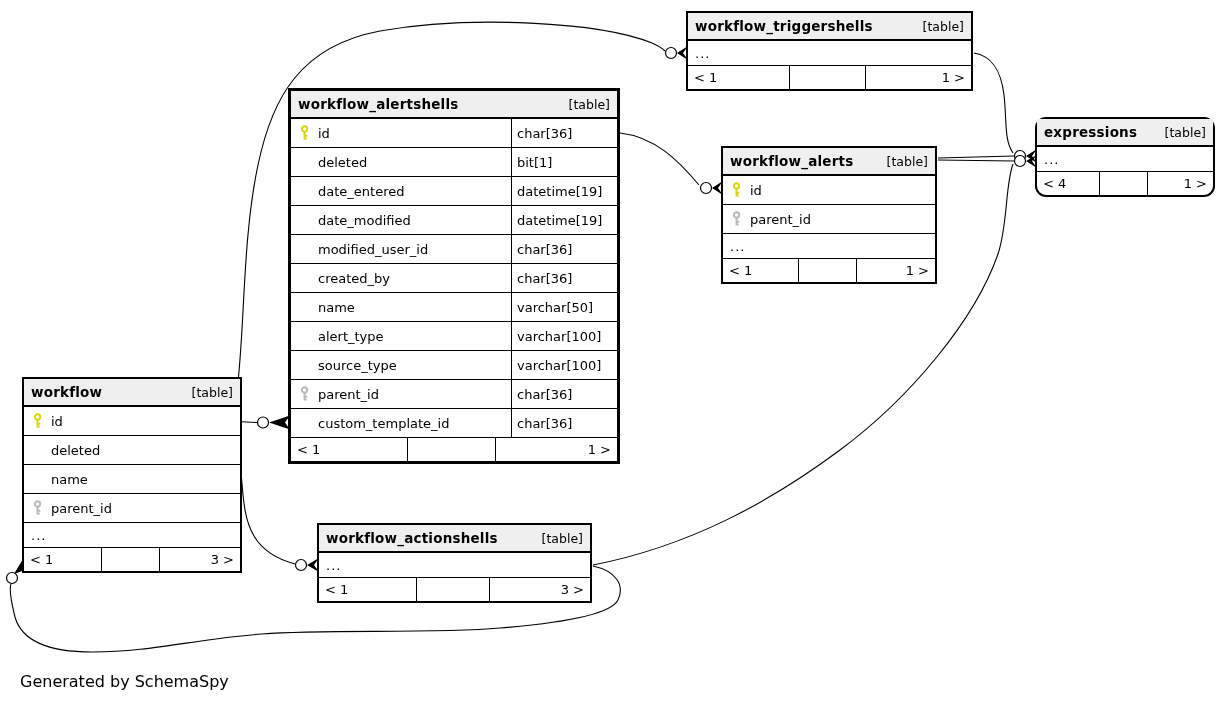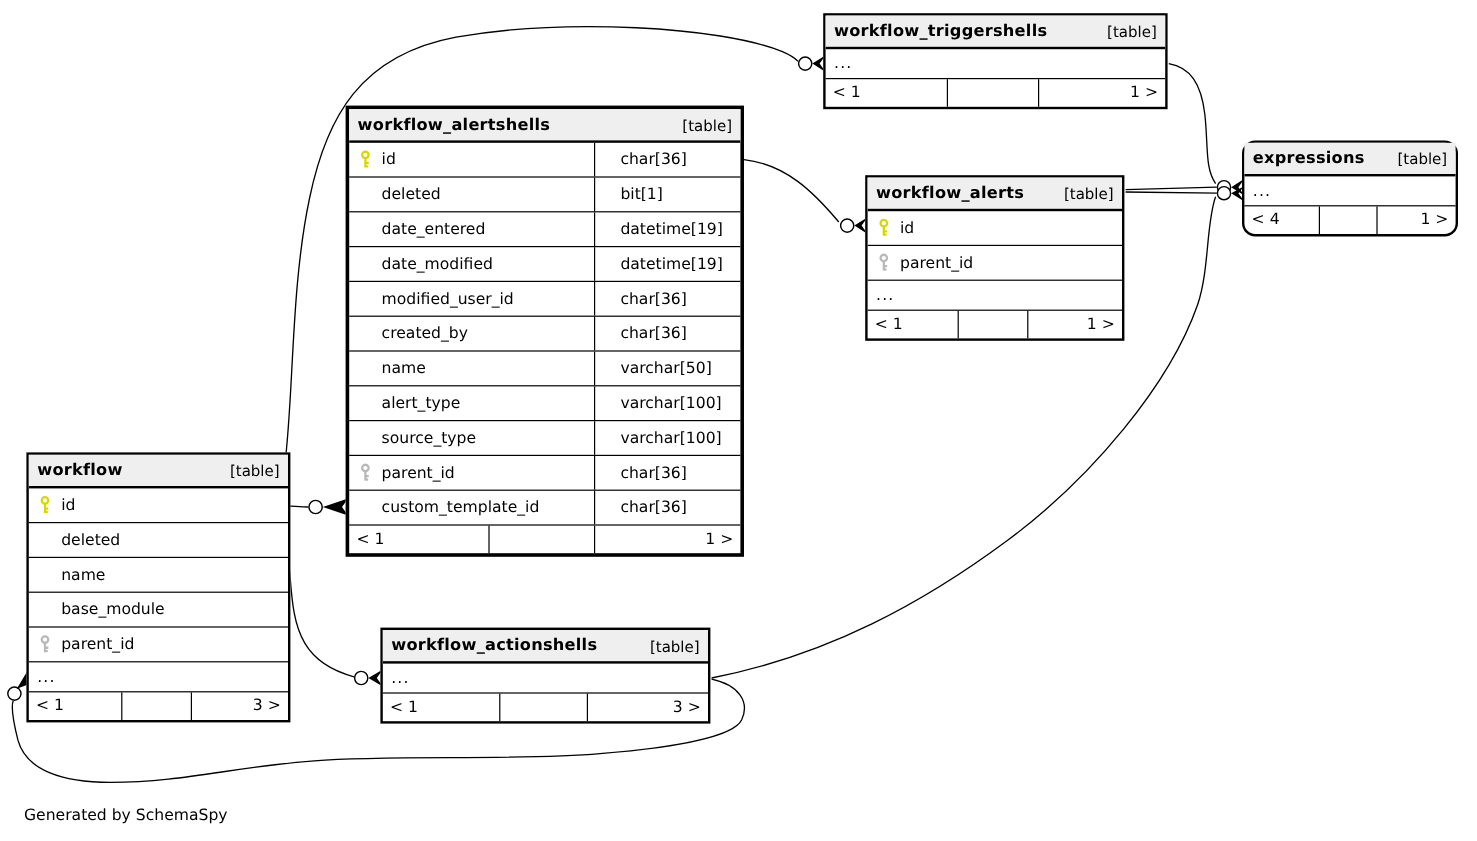--- a/index.html
+++ b/index.html
@@ -10,27 +10,27 @@
   .db-table.focal{border-width:3px;}
   .thead{background:#efefef;display:flex;justify-content:space-between;align-items:center;
          height:26px;padding:0 7px;border-bottom:2px solid #000;}
   .tname{font-weight:bold;font-size:13.5px;letter-spacing:.2px;cursor:pointer;}
   .ttag{font-size:12.5px;margin-left:10px;}
   .trow{display:flex;align-items:center;height:28px;border-bottom:1px solid #000;font-size:13px;}
   .trow.ellipsis-row{height:24px;padding-left:7px;font-size:13px;letter-spacing:1px;}
   .keycell{width:27px;display:flex;justify-content:center;align-items:center;flex:0 0 27px;}
   .colname{flex:1 1 auto;white-space:nowrap;overflow:hidden;}
   .coltype{flex:0 0 100px;align-self:stretch;display:flex;align-items:center;
-           border-left:1px solid #000;padding-left:21px;white-space:nowrap;}
+           border-left:1px solid #000;padding-left:5px;white-space:nowrap;}
   .tfoot{display:flex;height:23px;font-size:13px;align-items:stretch;}
   .fcell{display:flex;align-items:center;}
   .fleft{flex:0 0 36%;padding-left:6px;border-right:1px solid #000;box-sizing:border-box;}
   .fmid{flex:0 0 27%;border-right:1px solid #000;box-sizing:border-box;}
   .fright{flex:1 1 auto;justify-content:flex-end;padding-right:6px;}
-  #footer-note{position:absolute;left:20px;top:672px;font-size:13px;z-index:1;}
+  #footer-note{position:absolute;left:20px;top:672px;font-size:16px;z-index:1;}
   .keycell svg{display:block;}
 </style>
 </head>
 <body>
 <div id="canvas">
 
 <svg id="edges" viewBox="0 0 1231 701" xmlns="http://www.w3.org/2000/svg">
   <g fill="none" stroke="#000" stroke-width="1.1">
     <path d="M218,421 C235,421 245,422 257,422.5"></path>
     <path d="M218,421 C228,420 233,408 237,390 C245,330 242,240 258,165 C272,98 300,46 380,31 C470,15 600,22 652,43 C659,46 663,49 665,51"></path>
@@ -212,24 +212,20 @@
       </div>
       <div class="trow">
         <span class="keycell"></span>
         <span class="colname">deleted</span>
       </div>
       <div class="trow">
         <span class="keycell"></span>
         <span class="colname">name</span>
       </div>
       <div class="trow">
-        <span class="keycell"></span>
-        <span class="colname">base_module</span>
-      </div>
-      <div class="trow">
         <span class="keycell">
           <svg width="9" height="16" viewBox="0 0 9 16" xmlns="http://www.w3.org/2000/svg">
             <circle cx="4.5" cy="4" r="2.7" fill="none" stroke="#b9b9b9" stroke-width="1.9"></circle>
             <path d="M4.5 6.8 V14.5 M4.5 10.8 H7.3 M4.5 13.6 H6.8" fill="none" stroke="#b9b9b9" stroke-width="1.9"></path>
           </svg>
         </span>
         <span class="colname">parent_id</span>
       </div>
       <div class="trow ellipsis-row">...</div>
       <div class="tfoot">

